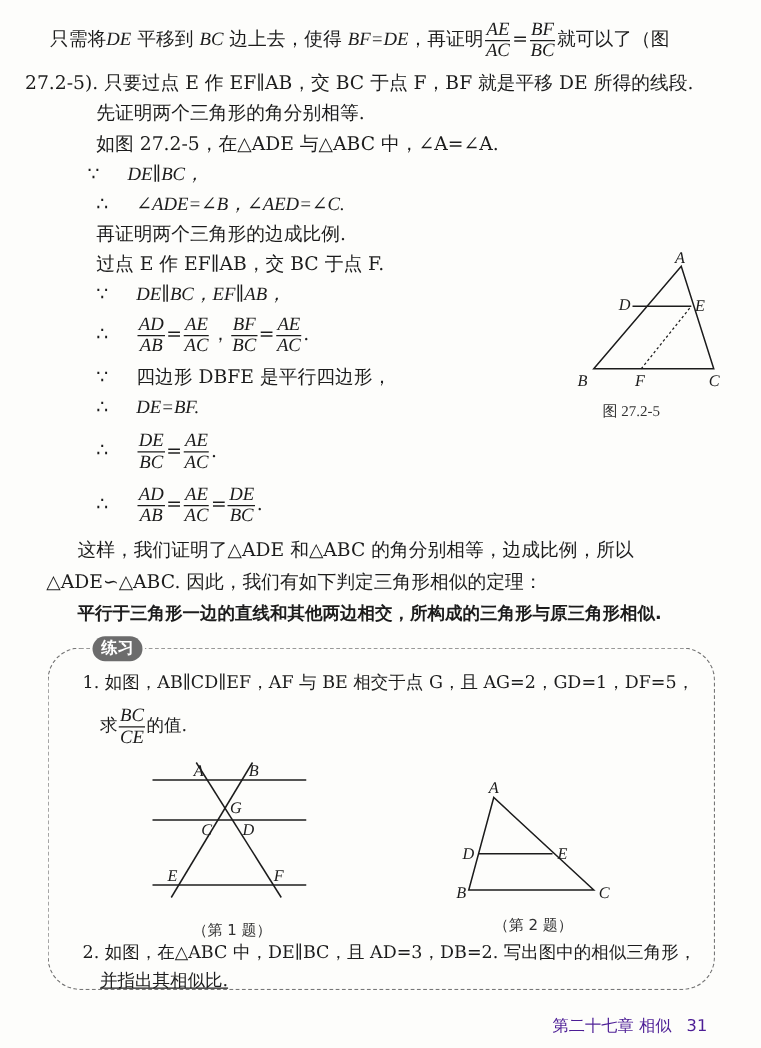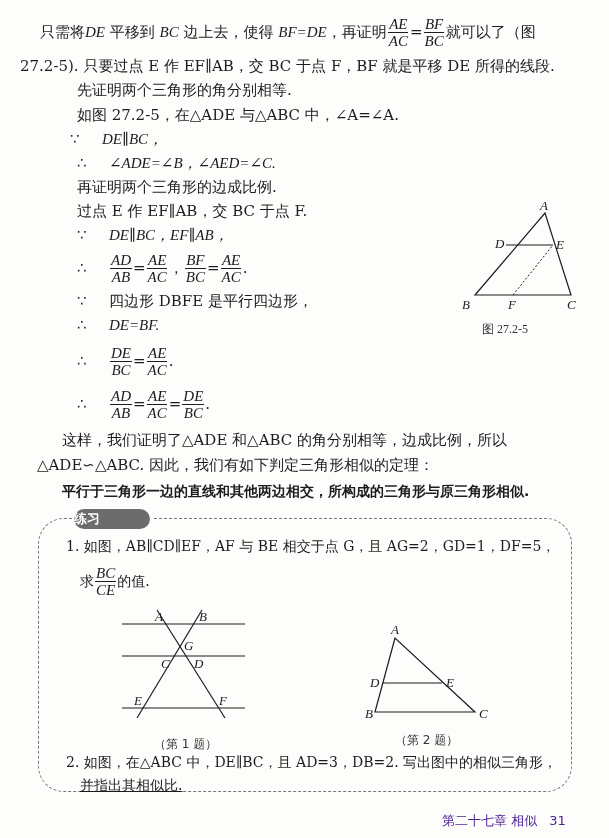--- a/index.html
+++ b/index.html
@@ -7,22 +7,22 @@
        font-family:"DejaVu Serif","Liberation Serif",serif;color:#1c1c1c;}
   .ln{position:absolute;font-size:15px;white-space:nowrap;line-height:20px;}
   .it{font-family:"Liberation Serif","DejaVu Serif",serif;font-style:italic;}
   .bold{font-weight:bold;font-family:"DejaVu Sans","Liberation Sans",sans-serif;font-size:14px;}
   .frac{display:inline-flex;flex-direction:column;align-items:center;vertical-align:middle;
         font-family:"Liberation Serif",serif;font-style:italic;font-size:15px;line-height:16px;margin:0 1px;}
   .frac .num{border-bottom:1px solid #1c1c1c;padding:0 1px;}
   .frac .den{padding:0 1px;}
   .sym{display:inline-block;width:32px;}
   .box{position:absolute;left:38px;top:518px;width:532px;height:272px;border:1.3px dashed #777;border-radius:26px;}
-  .badge{position:absolute;left:74px;top:509px;width:76px;height:20px;border-radius:10px;background:#6c6c6c;
-         color:#fff;font-family:"DejaVu Sans",sans-serif;font-weight:bold;font-size:13px;text-align:left;line-height:20px;
+  .badge{position:absolute;left:74px;top:509px;width:40px;height:20px;border-radius:10px;background:#6c6c6c;
+         color:#fff;font-family:"DejaVu Sans",sans-serif;font-weight:bold;font-size:13px;text-align:center;line-height:20px;
          box-shadow:0 0 0 2px #fdfdfb;}
   .caption{position:absolute;font-size:12px;font-family:"DejaVu Sans",sans-serif;color:#333;}
   svg text{font-family:"Liberation Serif",serif;font-style:italic;font-size:13px;fill:#1c1c1c;}
   .footer{position:absolute;left:442px;top:812px;font-family:"DejaVu Sans",sans-serif;font-size:13px;color:#4c1d95;}
 </style>
 </head>
 <body>
 
 <div class="ln" style="left:40px;top:16px;">
   <span>只需将</span><span class="it">DE</span><span> 平移到 </span><span class="it">BC</span><span> 边上去，使得 </span><span class="it">BF=DE</span><span>，再证明</span><span class="frac">

